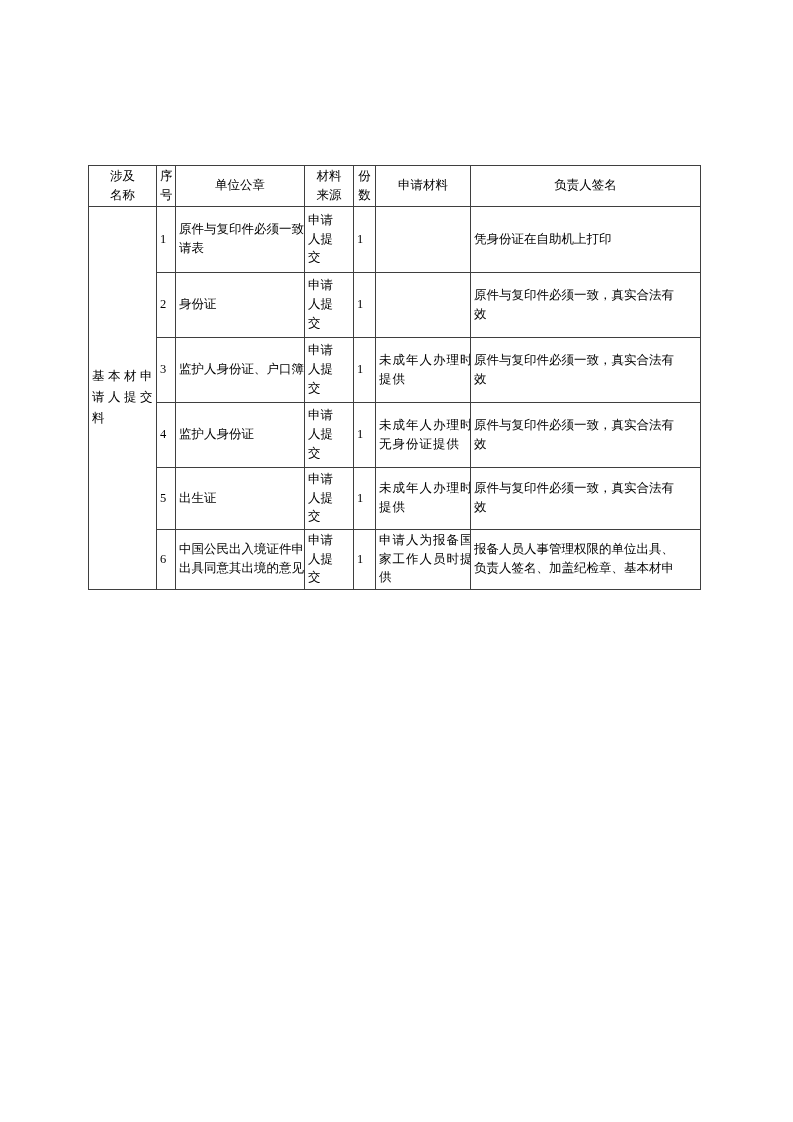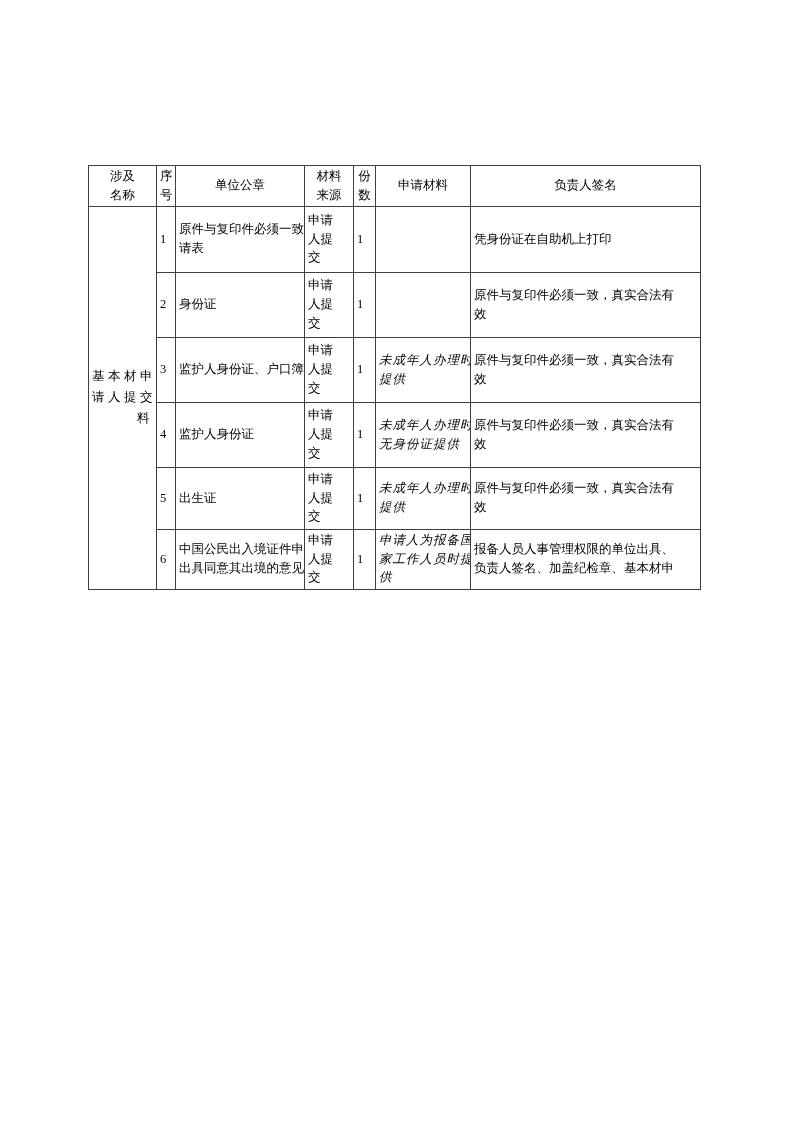--- a/index.html
+++ b/index.html
@@ -9,22 +9,22 @@
              font-family:"Liberation Sans","DejaVu Sans",sans-serif;
              font-size:21px;font-weight:bold;line-height:1.15;letter-spacing:1px;}
   table.checklist{position:absolute;left:88px;top:165px;width:612px;
                   border-collapse:collapse;table-layout:fixed;
                   font-size:12.5px;line-height:1.5;padding-left:22px;}
   table.checklist td{border:1px solid #3f3f3f;vertical-align:middle;
                      white-space:pre;overflow:hidden;padding:1px 3px;}
   td.hd{text-align:center;white-space:pre-line;padding:1px 1px;}
   td.ctr{text-align:left;}
   td.lft{text-align:left;}
-  td.cat{text-align:right;letter-spacing:3.5px;padding:1px 2px;line-height:1.7;margin-top:24px;}
-  td.situ{letter-spacing:1px;padding:1px 2px;font-style:italic;}
+  td.cat{text-align:left;letter-spacing:3.5px;padding:1px 2px;line-height:1.7;margin-top:24px;}
+  td.situ{letter-spacing:1px;padding:1px 2px;}
   tr.hrow{height:37px;}
   tr.r1{height:66px;} tr.r2{height:65px;} tr.r3{height:65px;}
   tr.r4{height:65px;} tr.r5{height:62px;} tr.r6{height:60px;}
 </style>
 </head>
 <body>
 
 <div class="page">
 
 

